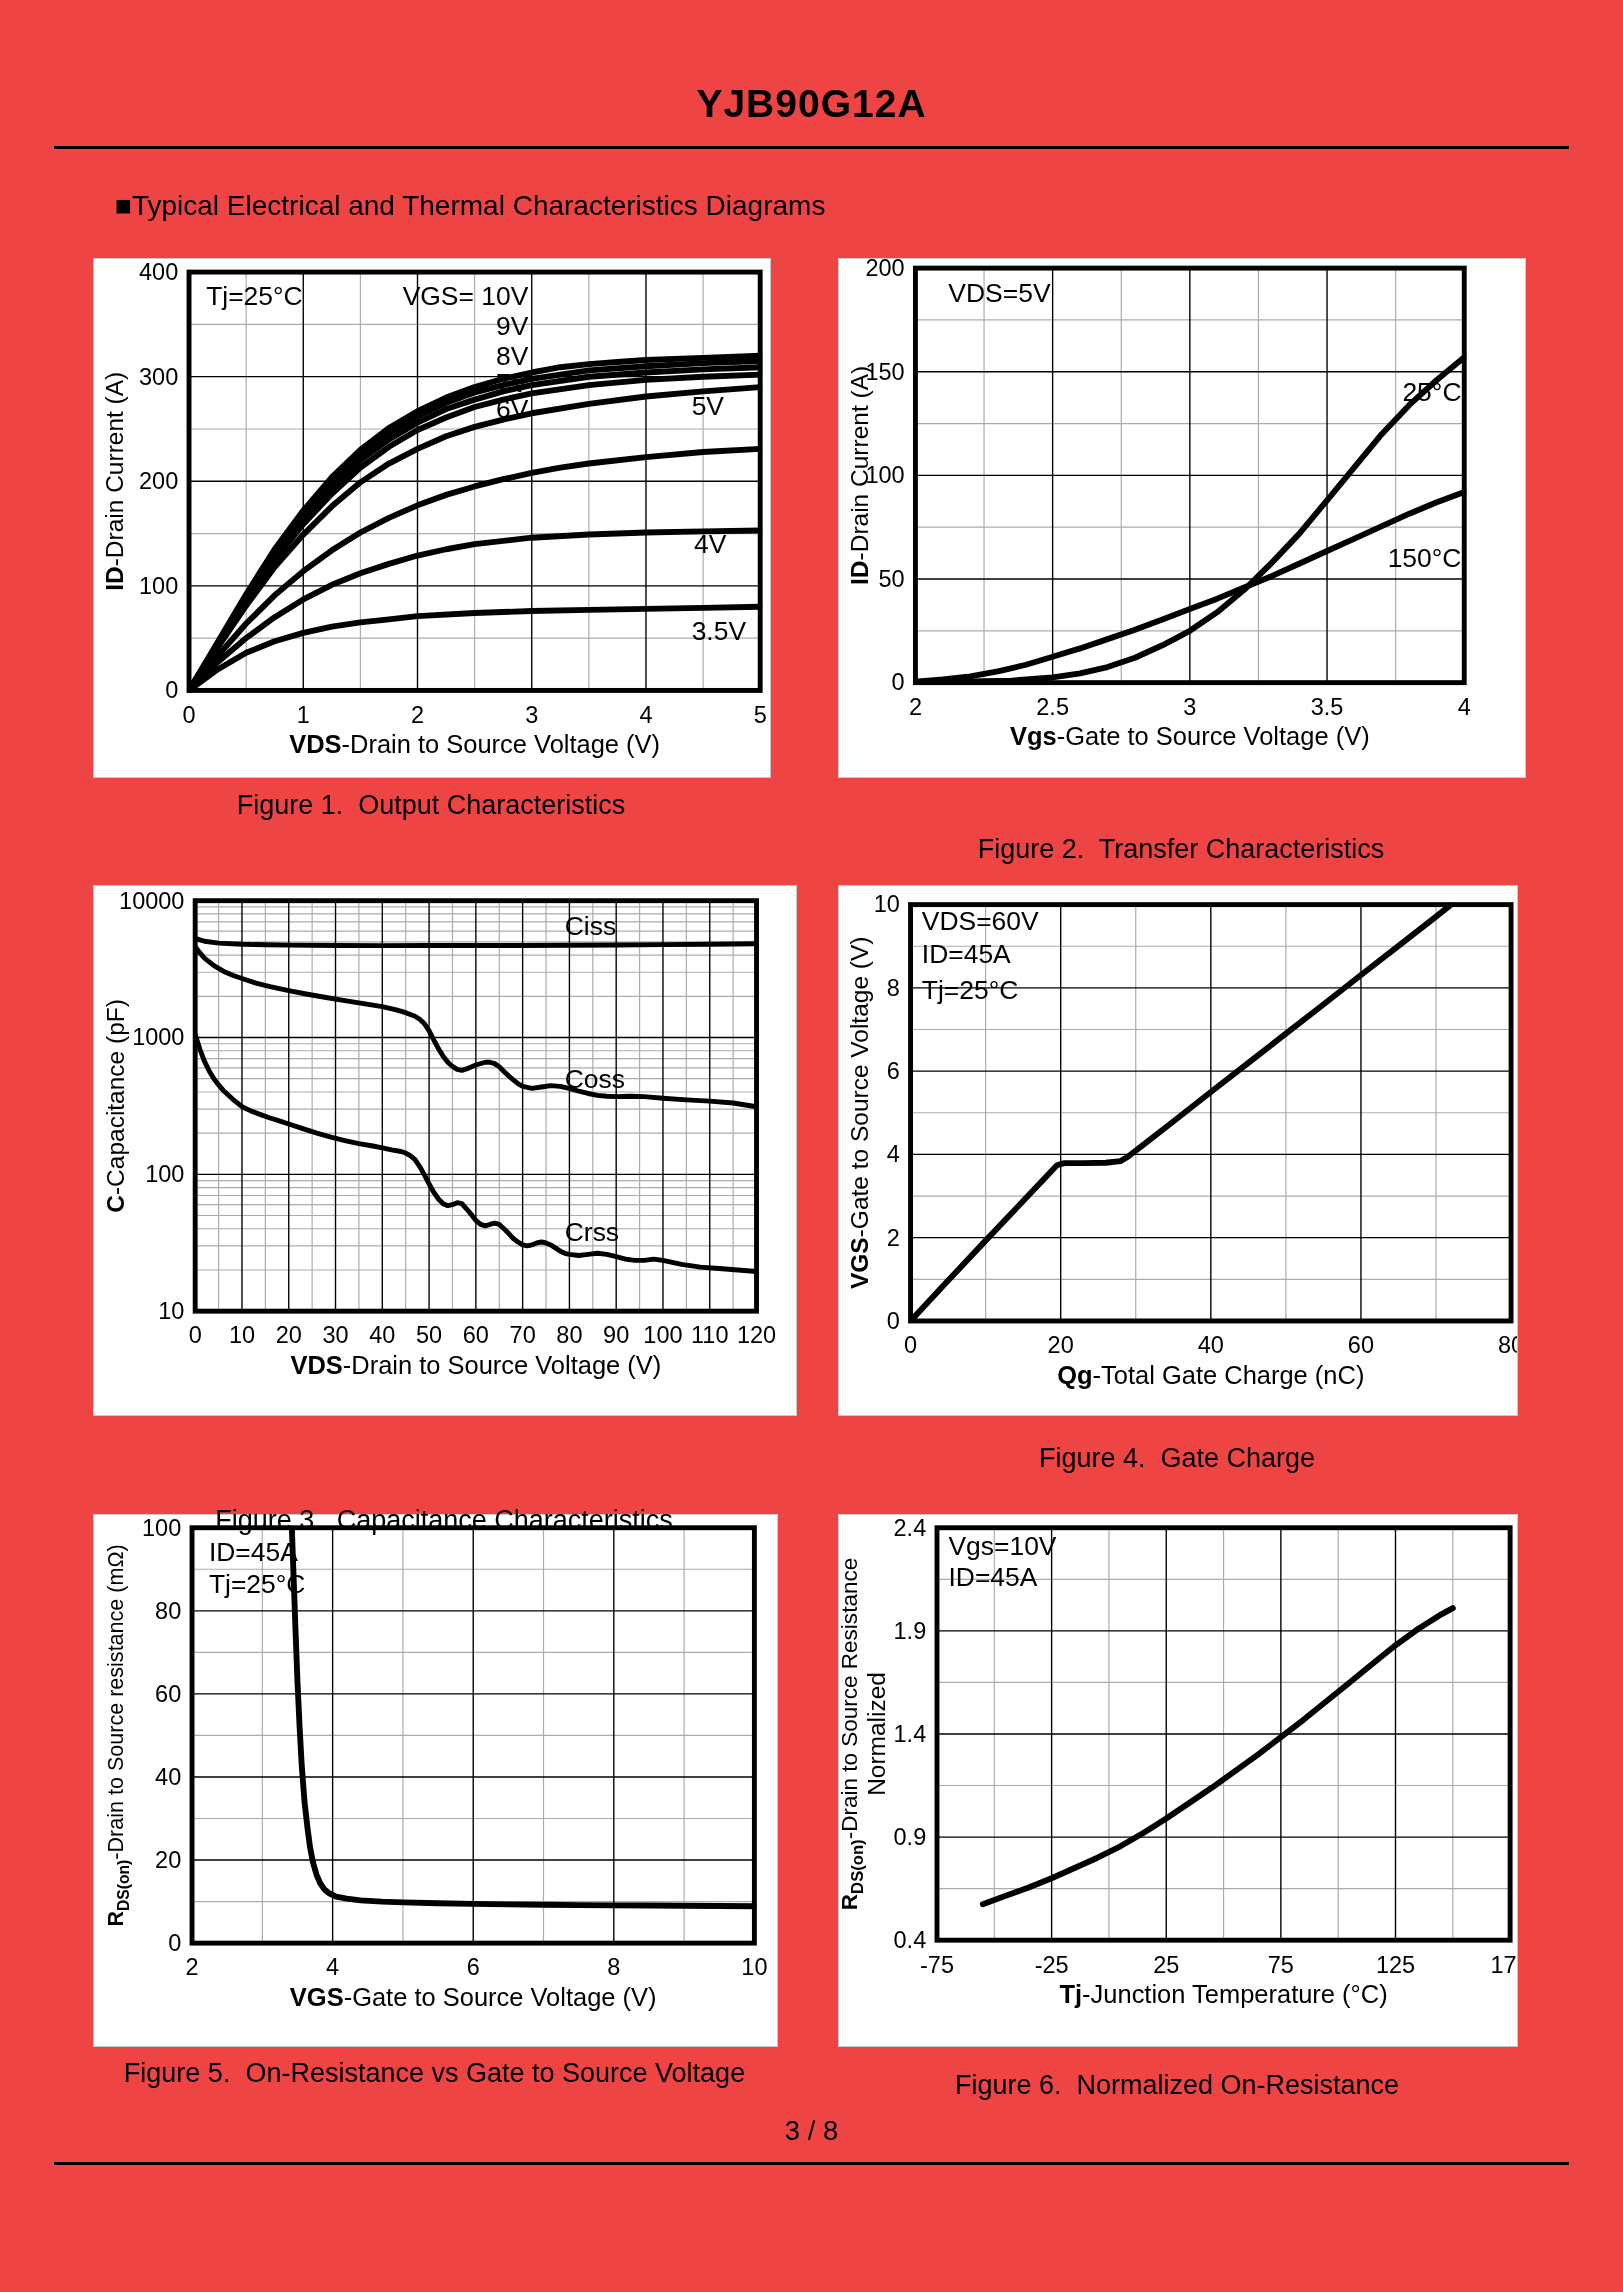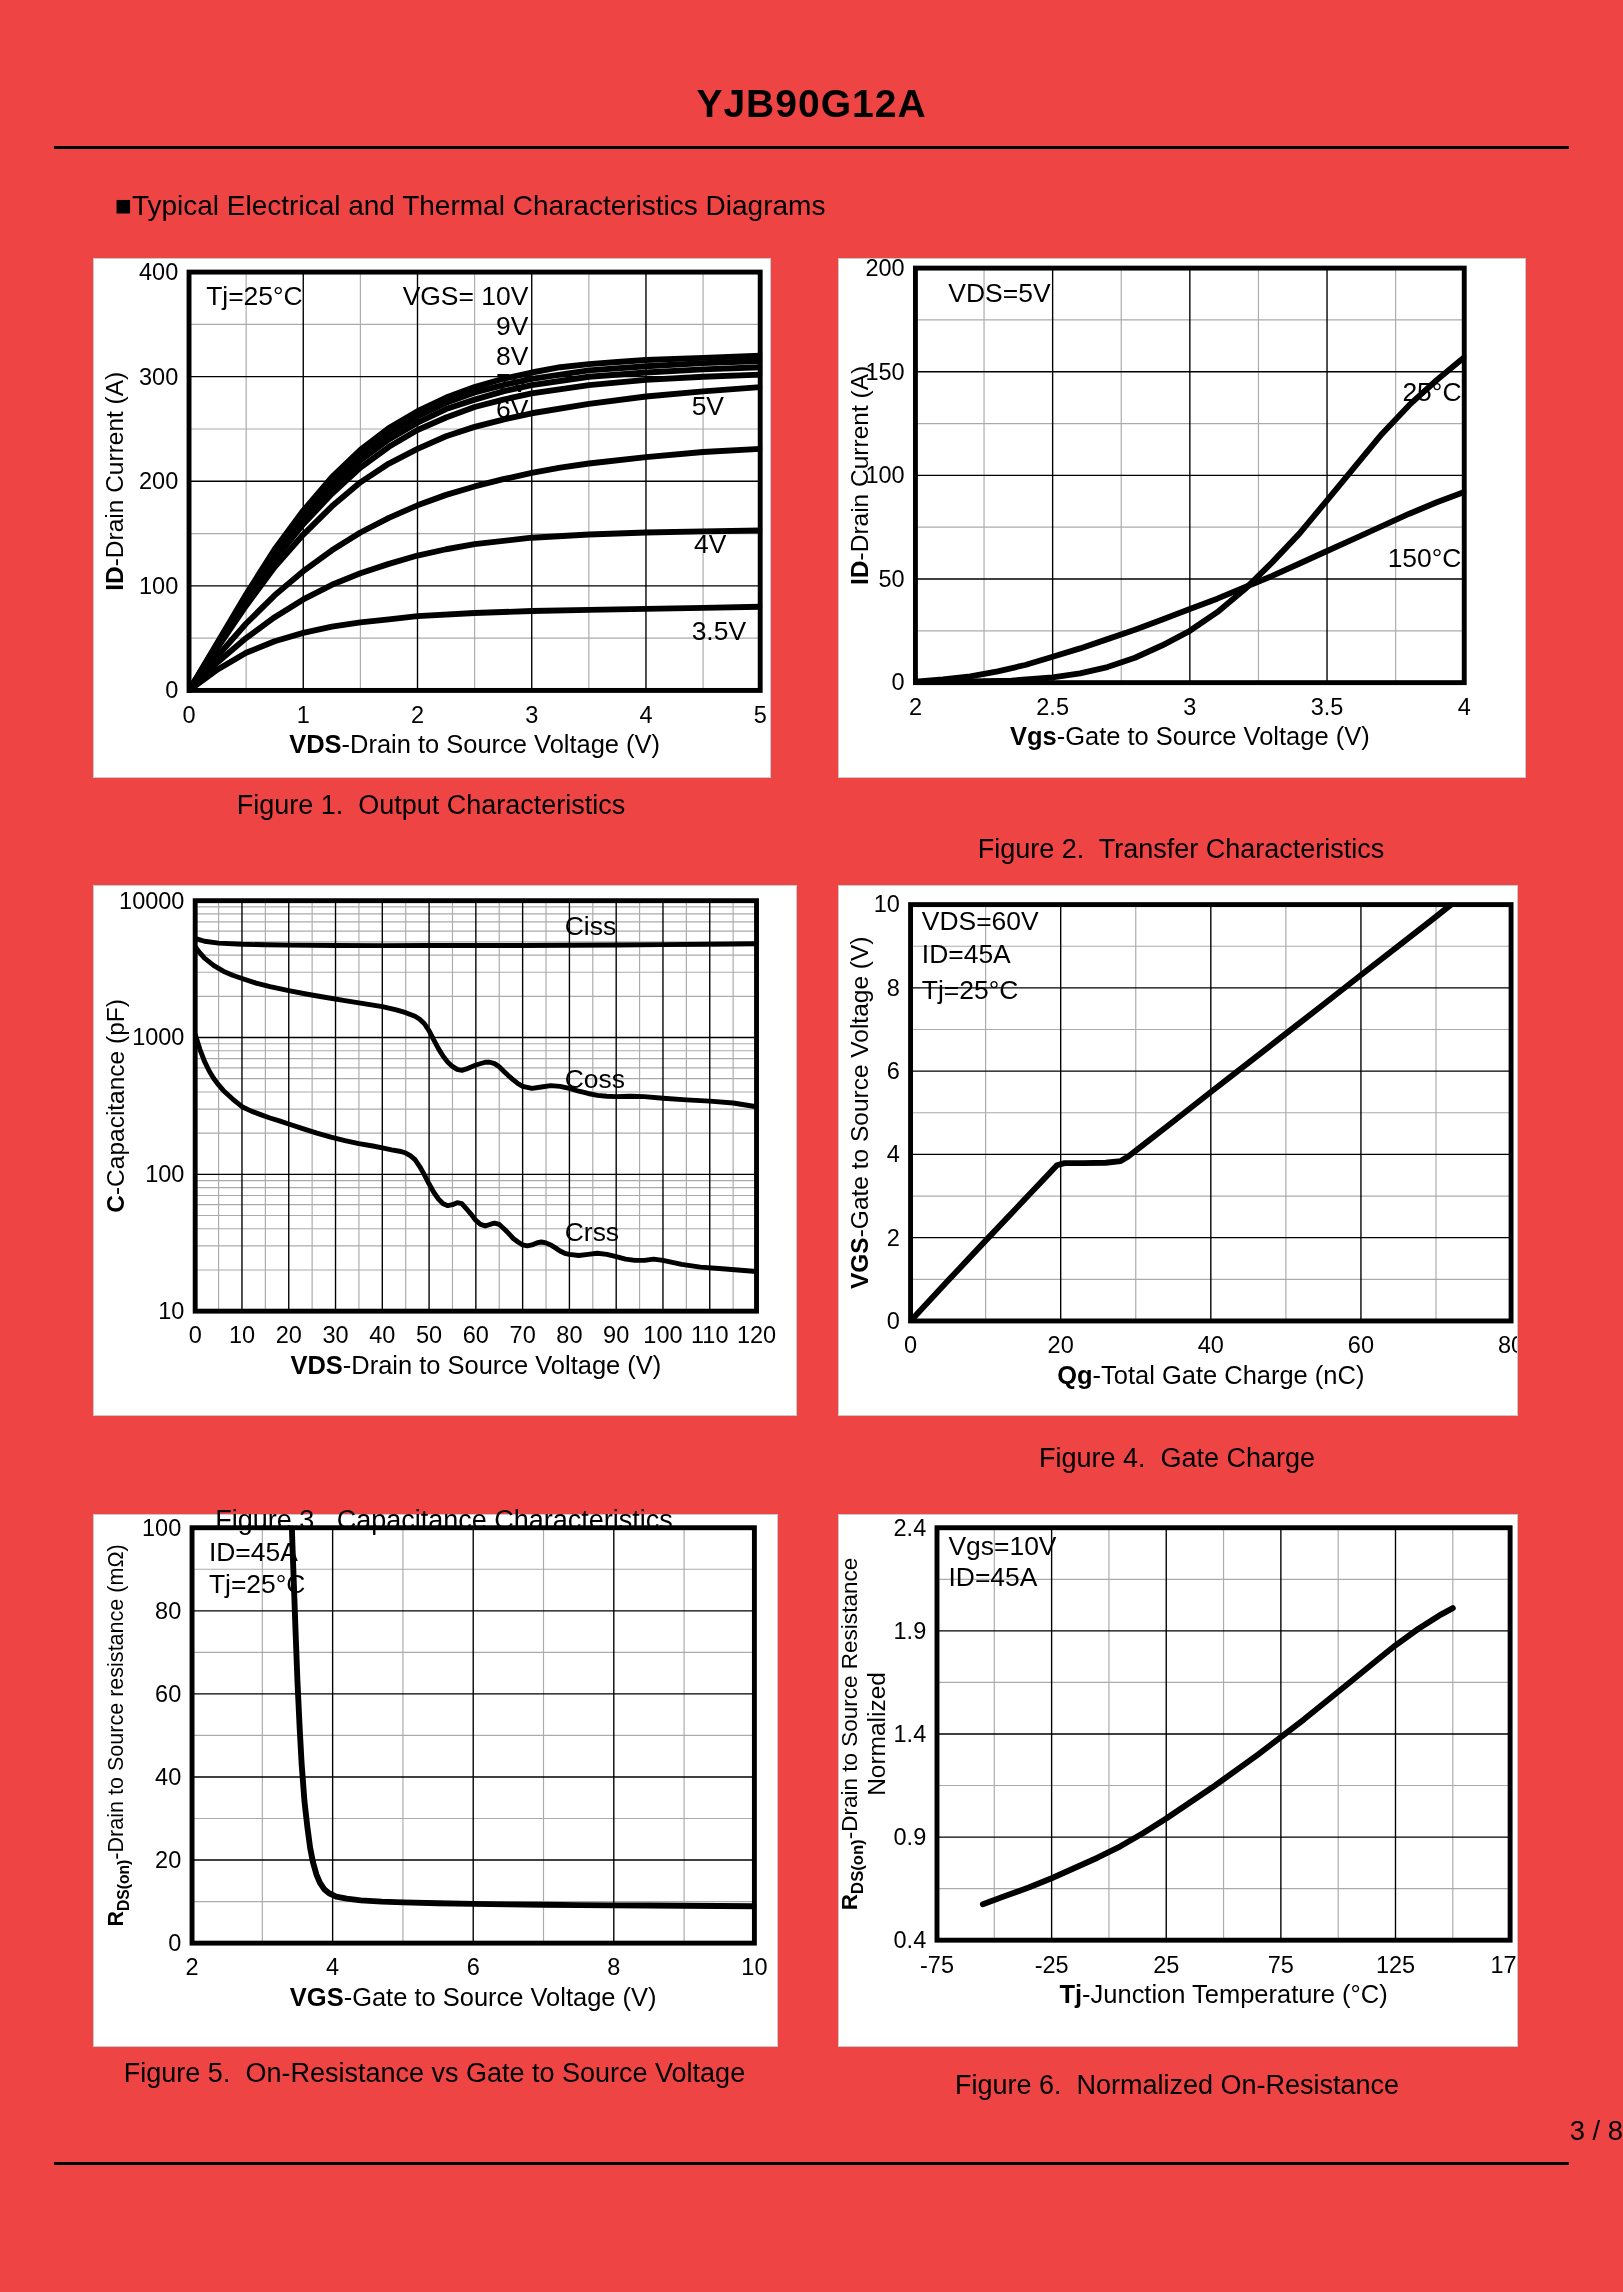--- a/index.html
+++ b/index.html
@@ -19,21 +19,21 @@
   #fb-fig5{left:93px;top:1514px;width:683px;height:531px;}
   #fb-fig6{left:838px;top:1514px;width:678px;height:531px;}
   .figbox svg{display:block;width:100%;height:100%;}
   .caption{position:absolute;font-size:27px;text-align:center;white-space:pre;}
   #cap-fig1{left:93px;top:790px;width:676px;}
   #cap-fig2{left:838px;top:790px;width:686px;margin-top:44px;}
   #cap-fig3{left:93px;top:1505px;width:702px;}
   #cap-fig4{left:838px;top:1443px;width:678px;}
   #cap-fig5{left:93px;top:2058px;width:683px;}
   #cap-fig6{left:838px;top:2058px;width:678px;margin-top:12px;}
-  .footer{position:absolute;top:2115px;left:0;width:1623px;text-align:right;font-size:27.4px;}
+  .footer{position:absolute;top:2115px;left:0;width:1623px;text-align:center;font-size:27.4px;}
   svg text{font-family:"Liberation Sans","DejaVu Sans",sans-serif;fill:#000;}
   .tick{font-size:24px;}
   .axt{font-size:26px;}
   .ann{font-size:27px;}
 </style>
 </head>
 <body>
 
 <div class="page">
   <div class="title">YJB90G12A</div>

